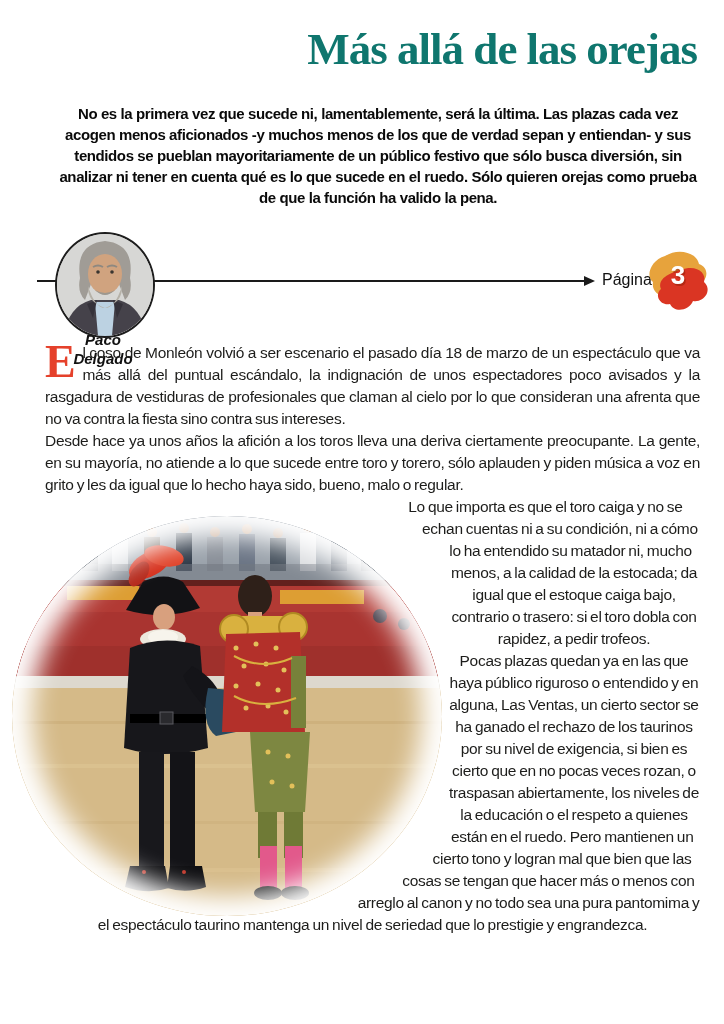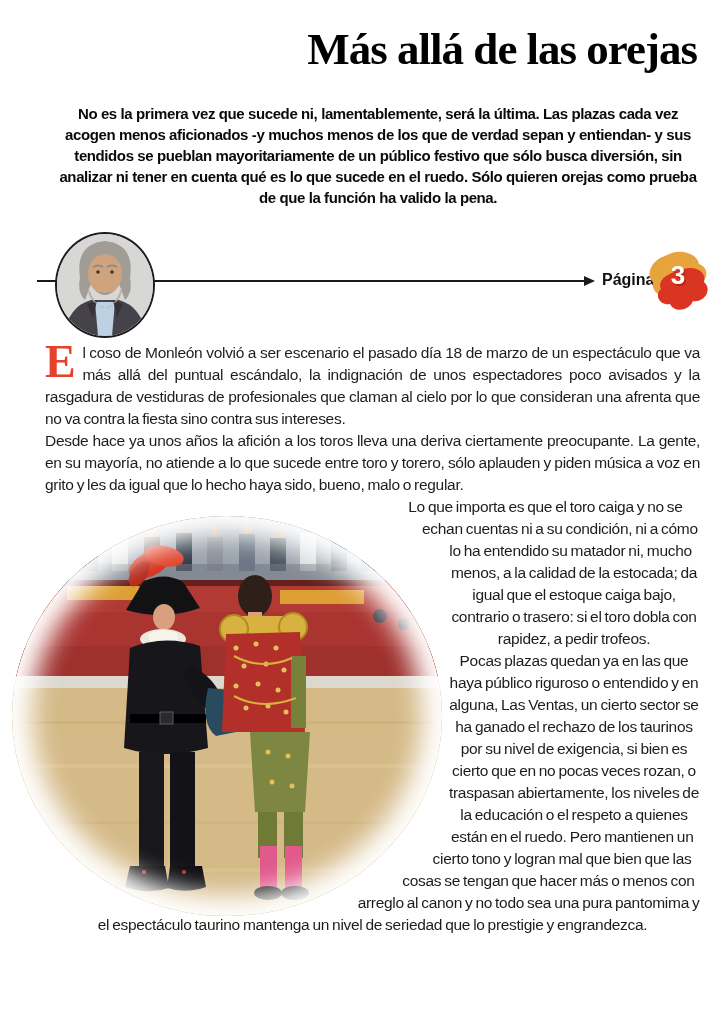--- a/index.html
+++ b/index.html
@@ -6,41 +6,41 @@
   .page{
     position:relative;width:724px;height:1024px;margin:0 auto;
     background:#ffffff;overflow:hidden;
     font-family:"Liberation Sans","DejaVu Sans",sans-serif;
   }
   
   .title{
     position:absolute;top:26px;right:27px;margin:0;
     font-family:"Liberation Serif","DejaVu Serif",serif;
     font-weight:700;font-size:45px;line-height:1.05;
-    letter-spacing:-1px;color:#000000;white-space:nowrap;
+    letter-spacing:-1px;color:#0f766e;white-space:nowrap;
   }
   
   .intro{
     position:absolute;top:103px;left:56px;right:24px;margin:0;
     font-weight:700;font-size:15px;line-height:21px;
     letter-spacing:-0.4px;color:#0a0a0a;text-align:center;
   }
   
   .rule-line{position:absolute;left:37px;top:280px;width:550px;height:2px;background:#1a1a1a;z-index:1;}
   .arrow-head{
     position:absolute;left:584px;top:276px;width:0;height:0;z-index:1;
     border-left:11px solid #1a1a1a;border-top:5px solid transparent;border-bottom:5px solid transparent;
   }
   .portrait{
     position:absolute;left:55px;top:232px;width:96px;height:102px;z-index:2;
     border:2px solid #1d1d1d;border-radius:50%;overflow:hidden;background:#d7d7d5;
   }
   .pagina-label{
     position:absolute;left:602px;top:271px;margin:0;
-    font-weight:700;font-size:16px;color:#111;
+    font-weight:400;font-size:16px;color:#111;
   }
   .badge{position:absolute;left:643px;top:250px;width:70px;height:64px;z-index:2;}
   .badge-num{
     position:absolute;left:0;top:10px;width:70px;text-align:center;margin:0;
     font-weight:700;font-size:26px;color:#ffffff;
     text-shadow:1.5px 1.5px 0 rgba(150,30,8,0.55);
   }
   .author-name{
     position:absolute;left:43px;top:330px;width:120px;margin:0;
     text-align:center;font-weight:700;font-style:italic;
@@ -106,20 +106,24 @@
   <p class="pagina-label">Página</p>
 
   <div class="badge">
     <svg width="70" height="64" viewBox="0 0 70 64">
       <path d="M22,6 C36,-3 54,3 56,14 C67,18 65,31 55,35 C54,45 40,49 32,44 C20,50 8,43 10,32 C2,26 8,10 22,6 Z" fill="#e7a33c"></path>
       <path d="M38,20 C53,14 64,23 61,32 C70,40 61,53 50,51 C46,61 31,63 27,54 C17,56 11,45 18,39 C14,29 26,23 38,20 Z" fill="#da3523"></path>
     </svg>
     <p class="badge-num">3</p>
   </div>
 
+  <p class="author-name">
+    <span>Paco</span><br>
+    <span>Delgado</span>
+  </p>
 
   <div class="article">
 
     <p class="p-block p1"><span class="dropcap">E</span><span>l coso de Monleón volvió a ser escenario el pasado día 18 de marzo de un espectáculo que va más allá del puntual escándalo, la indignación de unos espectadores poco avisados y la rasgadura de vestiduras de profesionales que claman al cielo por lo que consideran una afrenta que no va contra la fiesta sino contra sus intereses.</span></p>
 
     <p class="p-block p2">Desde hace ya unos años la afición a los toros lleva una deriva ciertamente preocupante. La gente, en su mayoría, no atiende a lo que sucede entre toro y torero, sólo aplauden y piden música a voz en grito y les da igual que lo hecho haya sido, bueno, malo o regular.</p>
 
     <div class="arena-photo">
       <svg width="430" height="400" viewBox="0 0 430 400">
 

